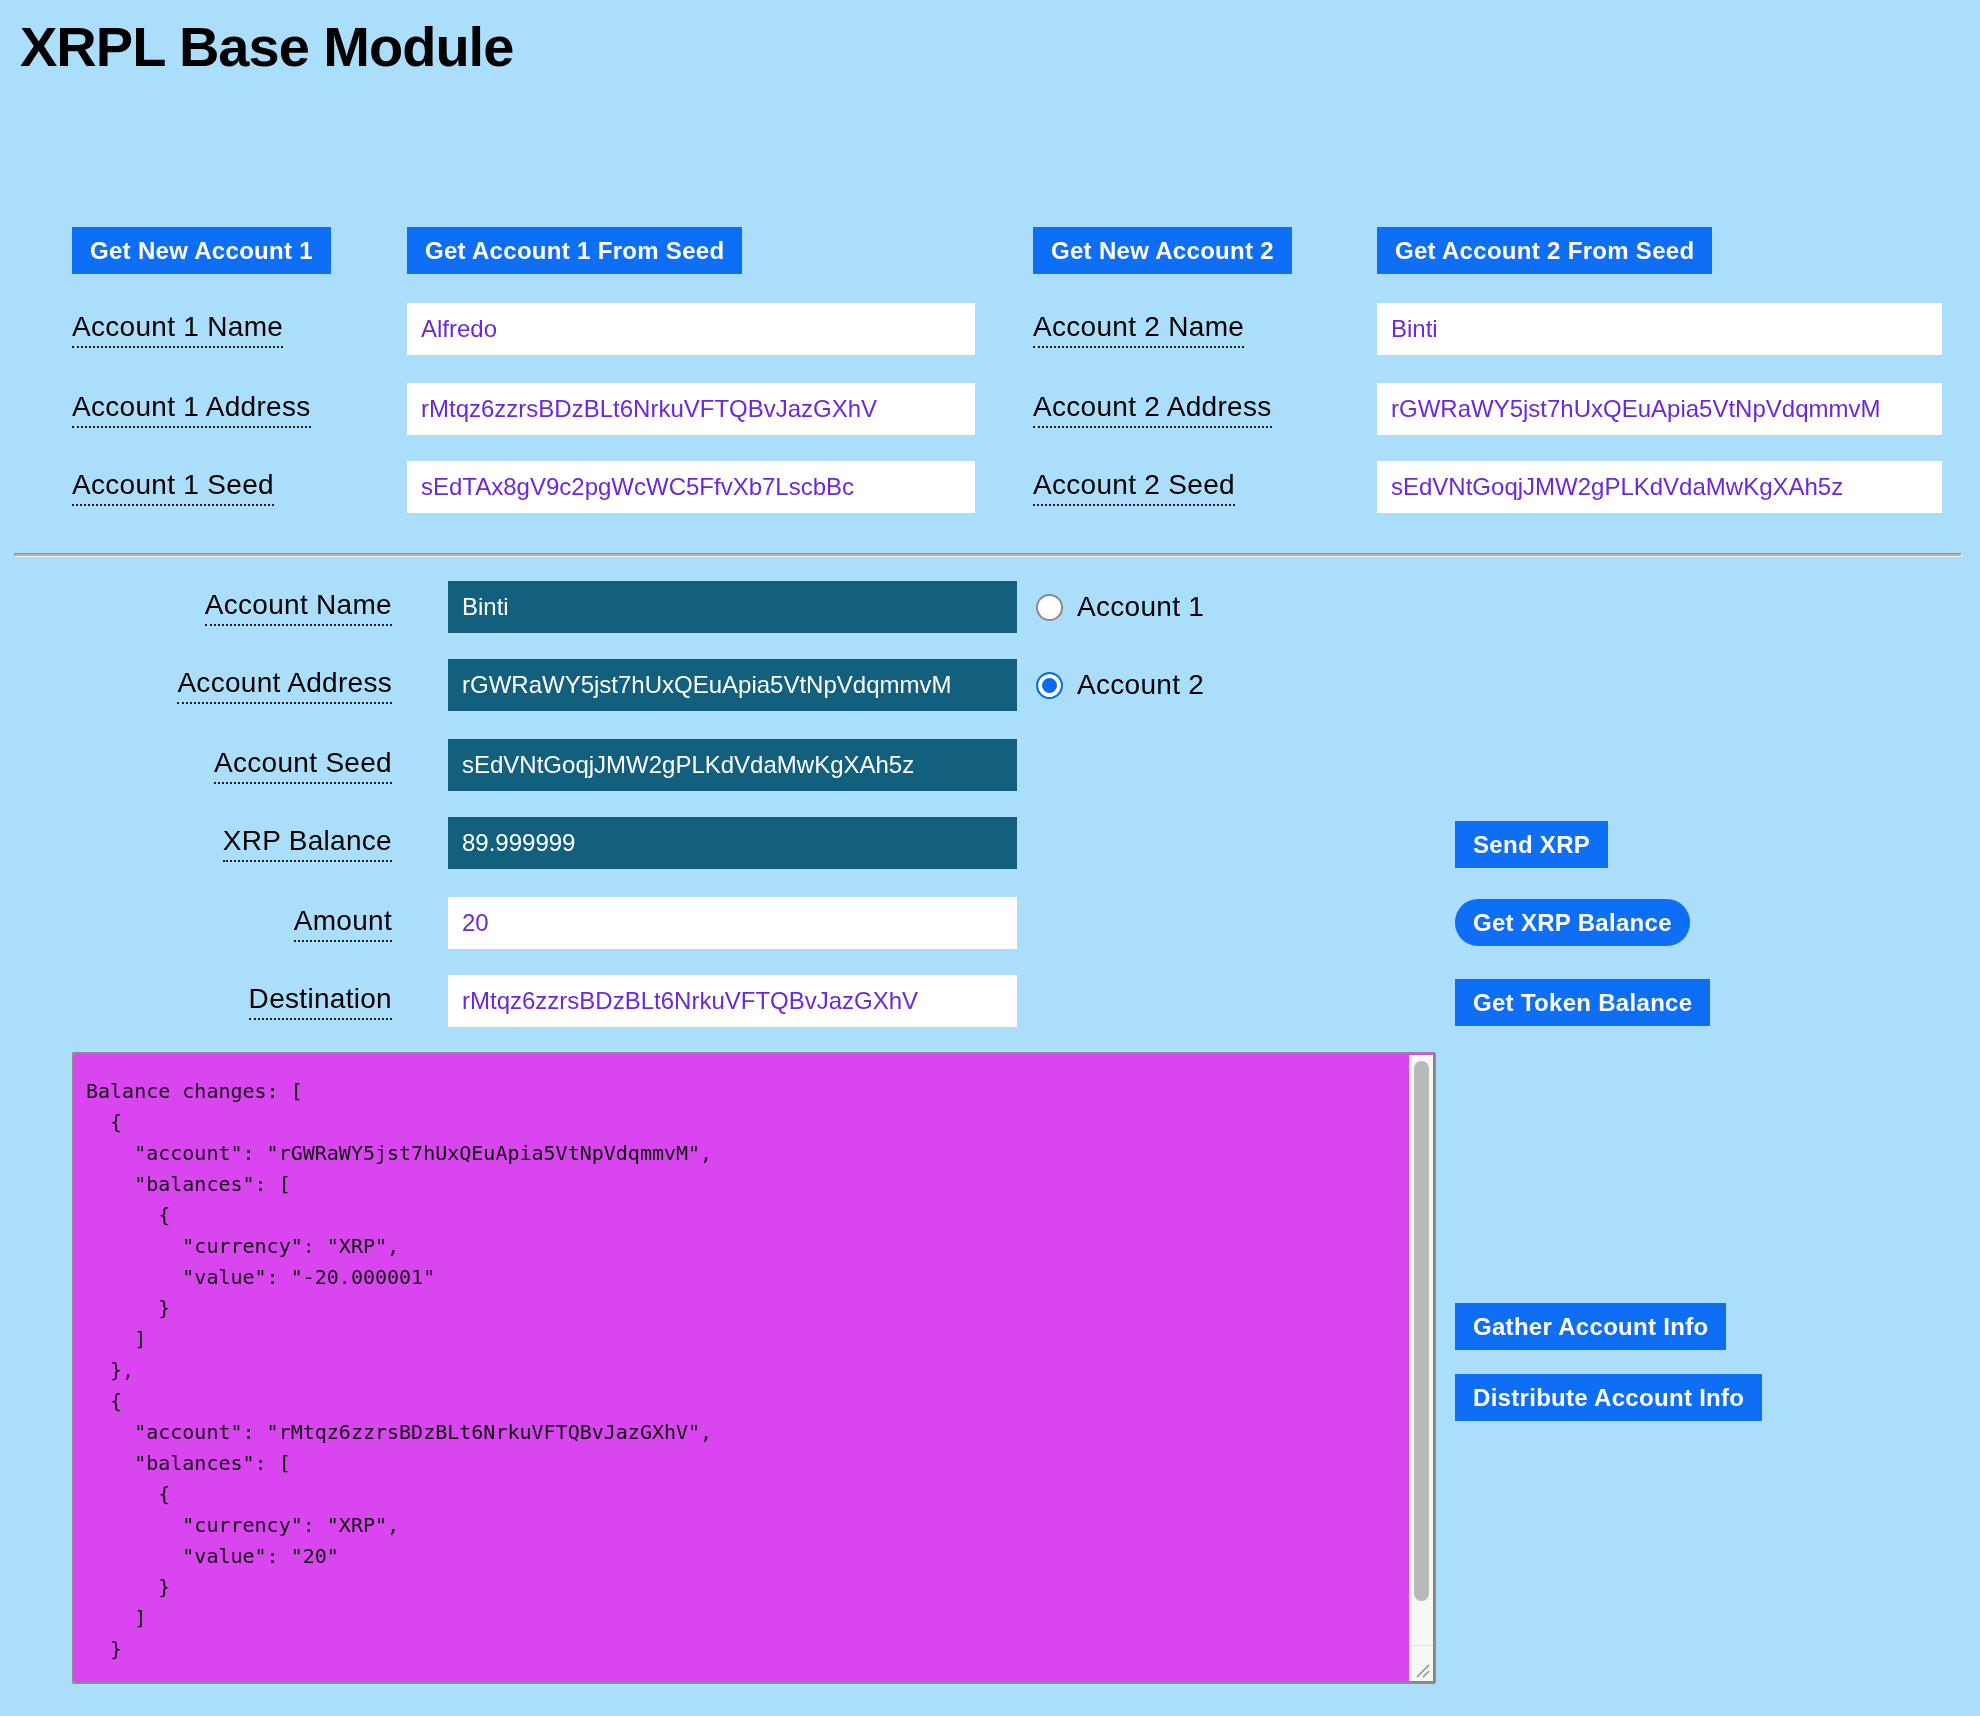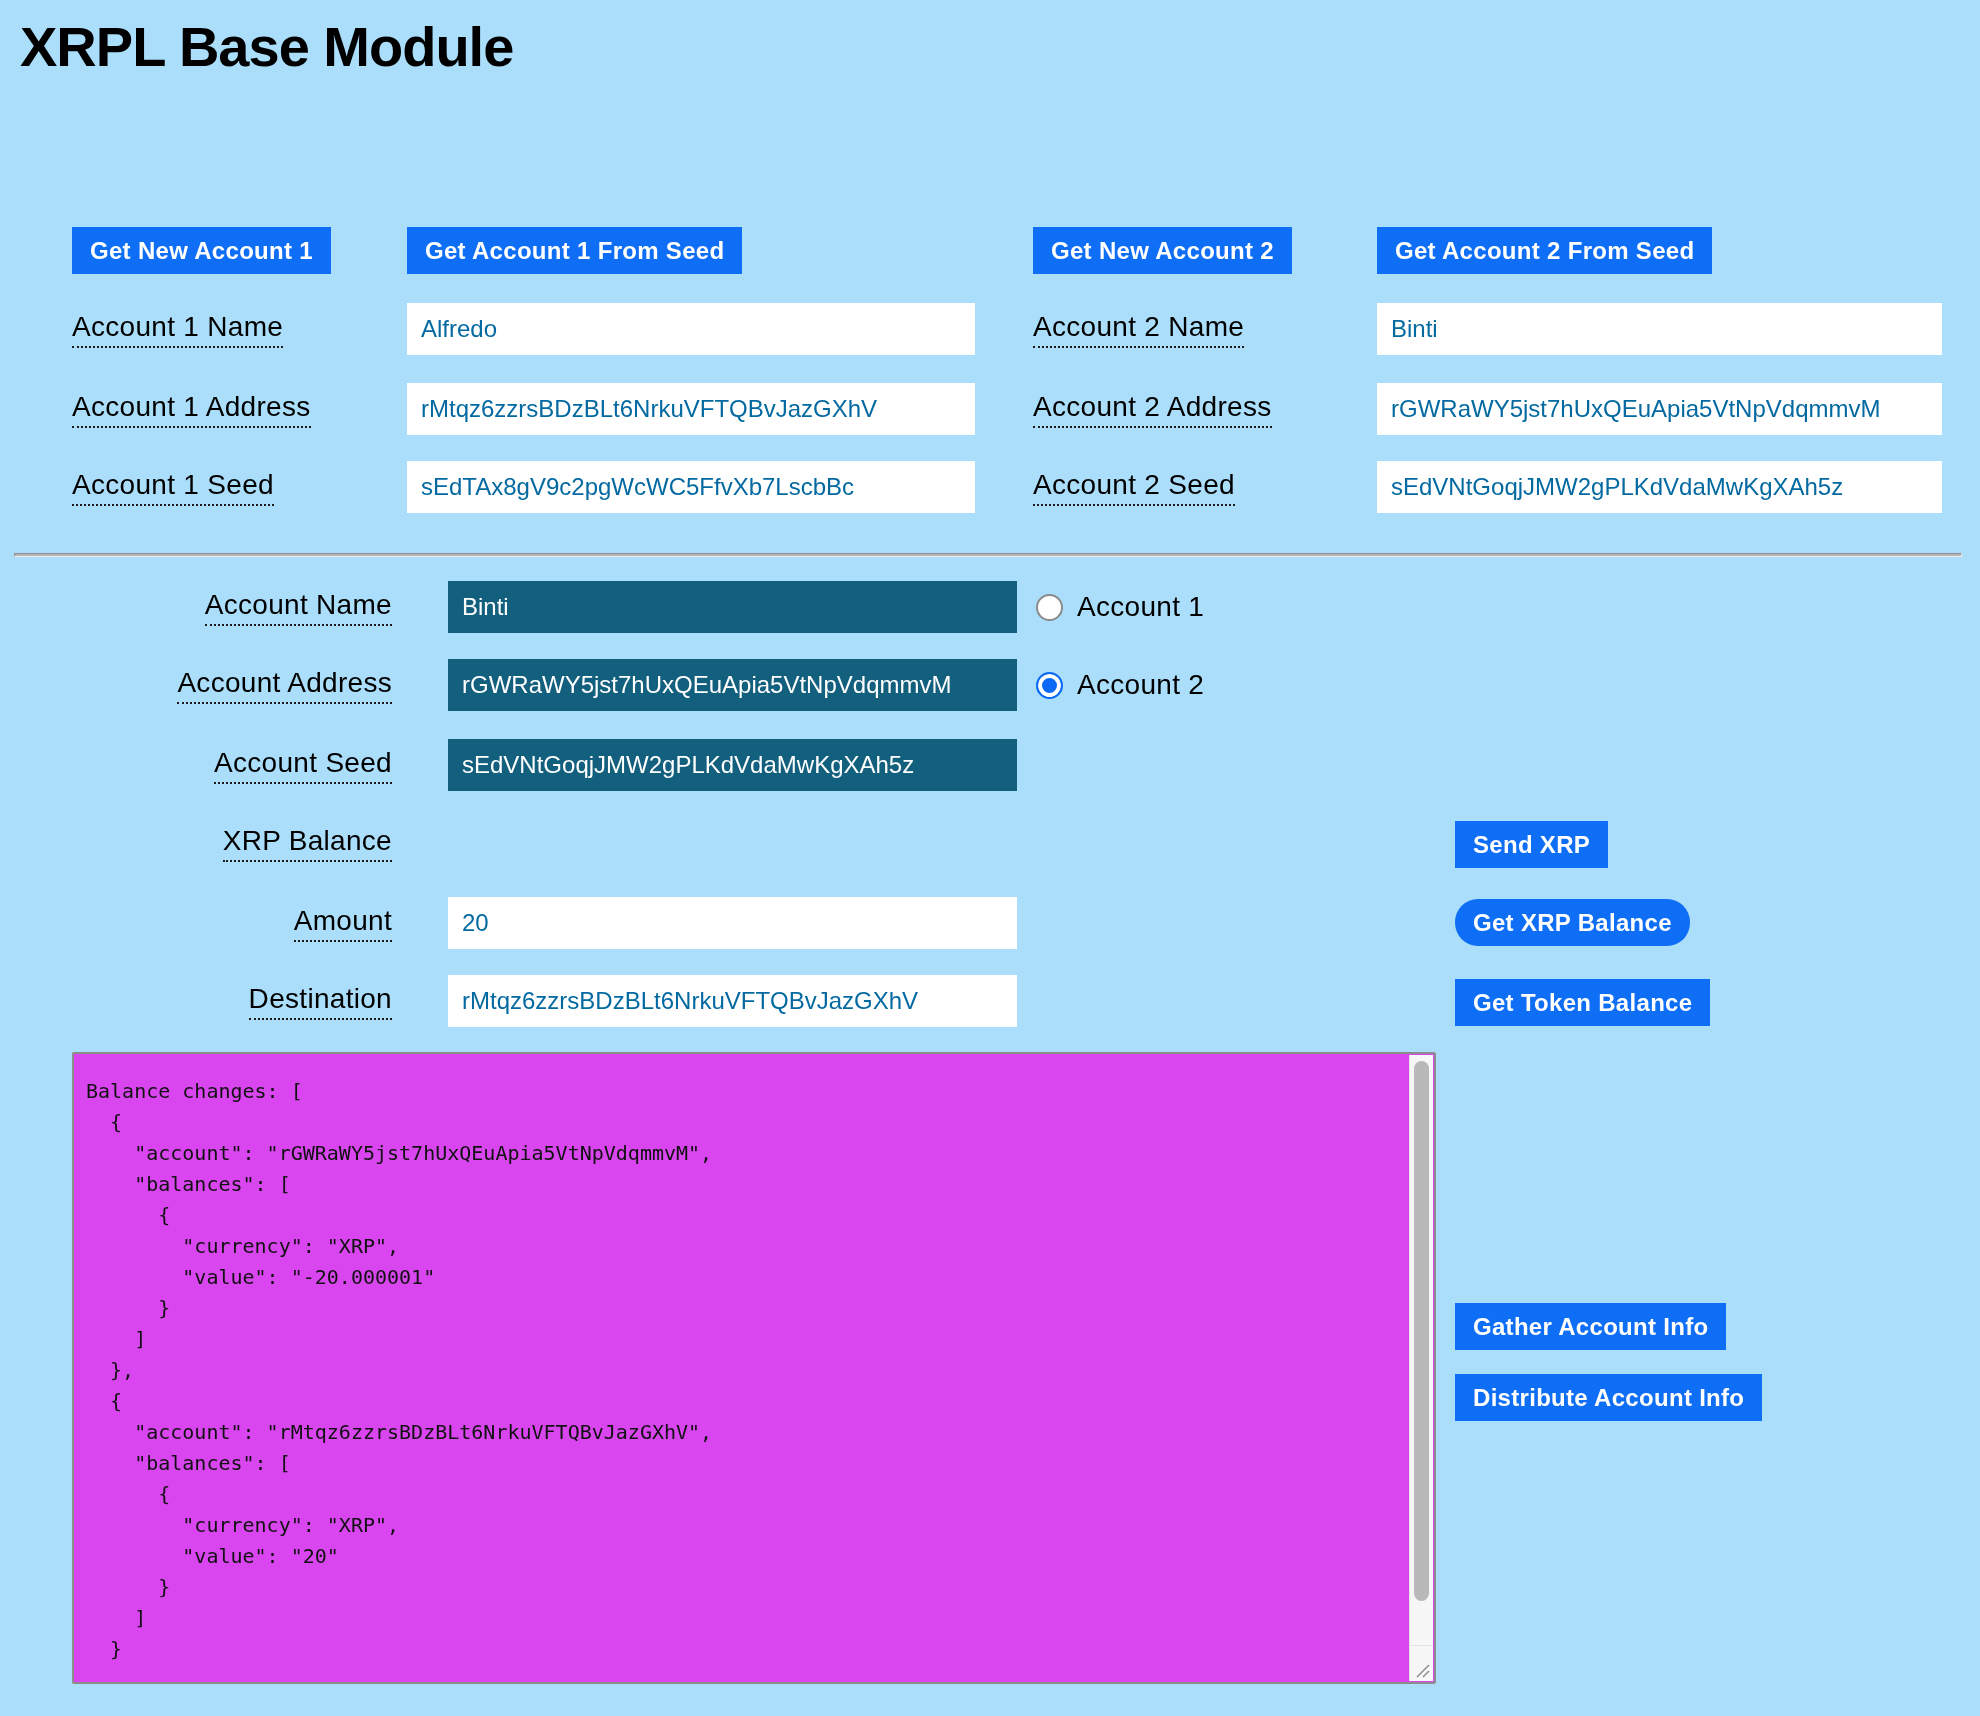--- a/index.html
+++ b/index.html
@@ -32,21 +32,21 @@
     position:absolute; height:47px; display:flex; align-items:center;
     background:#0e6ef5; color:#fff; border:none; cursor:pointer;
     font-family:"Liberation Sans", sans-serif; font-size:24px; font-weight:bold;
     padding:0 18px; white-space:nowrap; letter-spacing:.3px;
   }
 
   
   .field {
     position:absolute; height:52px; box-sizing:border-box;
     background:#ffffff; border:none; outline:none;
-    font-family:"Liberation Sans", sans-serif; font-size:24px; color:#0369a1;
+    font-family:"Liberation Sans", sans-serif; font-size:24px; color:#6d28d9;
     padding:0 14px;
   }
   .field.teal { background:#135f7e; color:#ffffff; }
 
   
   .row { position:absolute; height:52px; display:flex; align-items:center; }
   .label-cell-r { width:320px; text-align:right; }
 
   .divider {
     position:absolute; left:14px; top:545px; width:1948px; height:4px;
@@ -135,20 +135,21 @@
   <input class="field teal" style="left: 448px; top: 659px; width: 569px;" value="rGWRaWY5jst7hUxQEuApia5VtNpVdqmmvM">
 
   <div class="row" style="left:72px; top:739px; width:320px;">
     <span class="label-cell-r"><span class="lbl dotted">Account Seed</span></span>
   </div>
   <input class="field teal" style="left: 448px; top: 739px; width: 569px;" value="sEdVNtGoqjJMW2gPLKdVdaMwKgXAh5z">
 
   <div class="row" style="left:72px; top:817px; width:320px;">
     <span class="label-cell-r"><span class="lbl dotted">XRP Balance</span></span>
   </div>
+  <input class="field teal" style="left: 448px; top: 817px; width: 569px;" value="89.999999">
 
   <div class="row" style="left:72px; top:897px; width:320px;">
     <span class="label-cell-r"><span class="lbl dotted">Amount</span></span>
   </div>
   <input class="field" style="left: 448px; top: 897px; width: 569px;" value="20">
 
   <div class="row" style="left:72px; top:975px; width:320px;justify-content:flex-end;">
     <span class="label-cell-r"><span class="lbl dotted">Destination</span></span>
   </div>
   <input class="field" style="left: 448px; top: 975px; width: 569px;" value="rMtqz6zzrsBDzBLt6NrkuVFTQBvJazGXhV">

